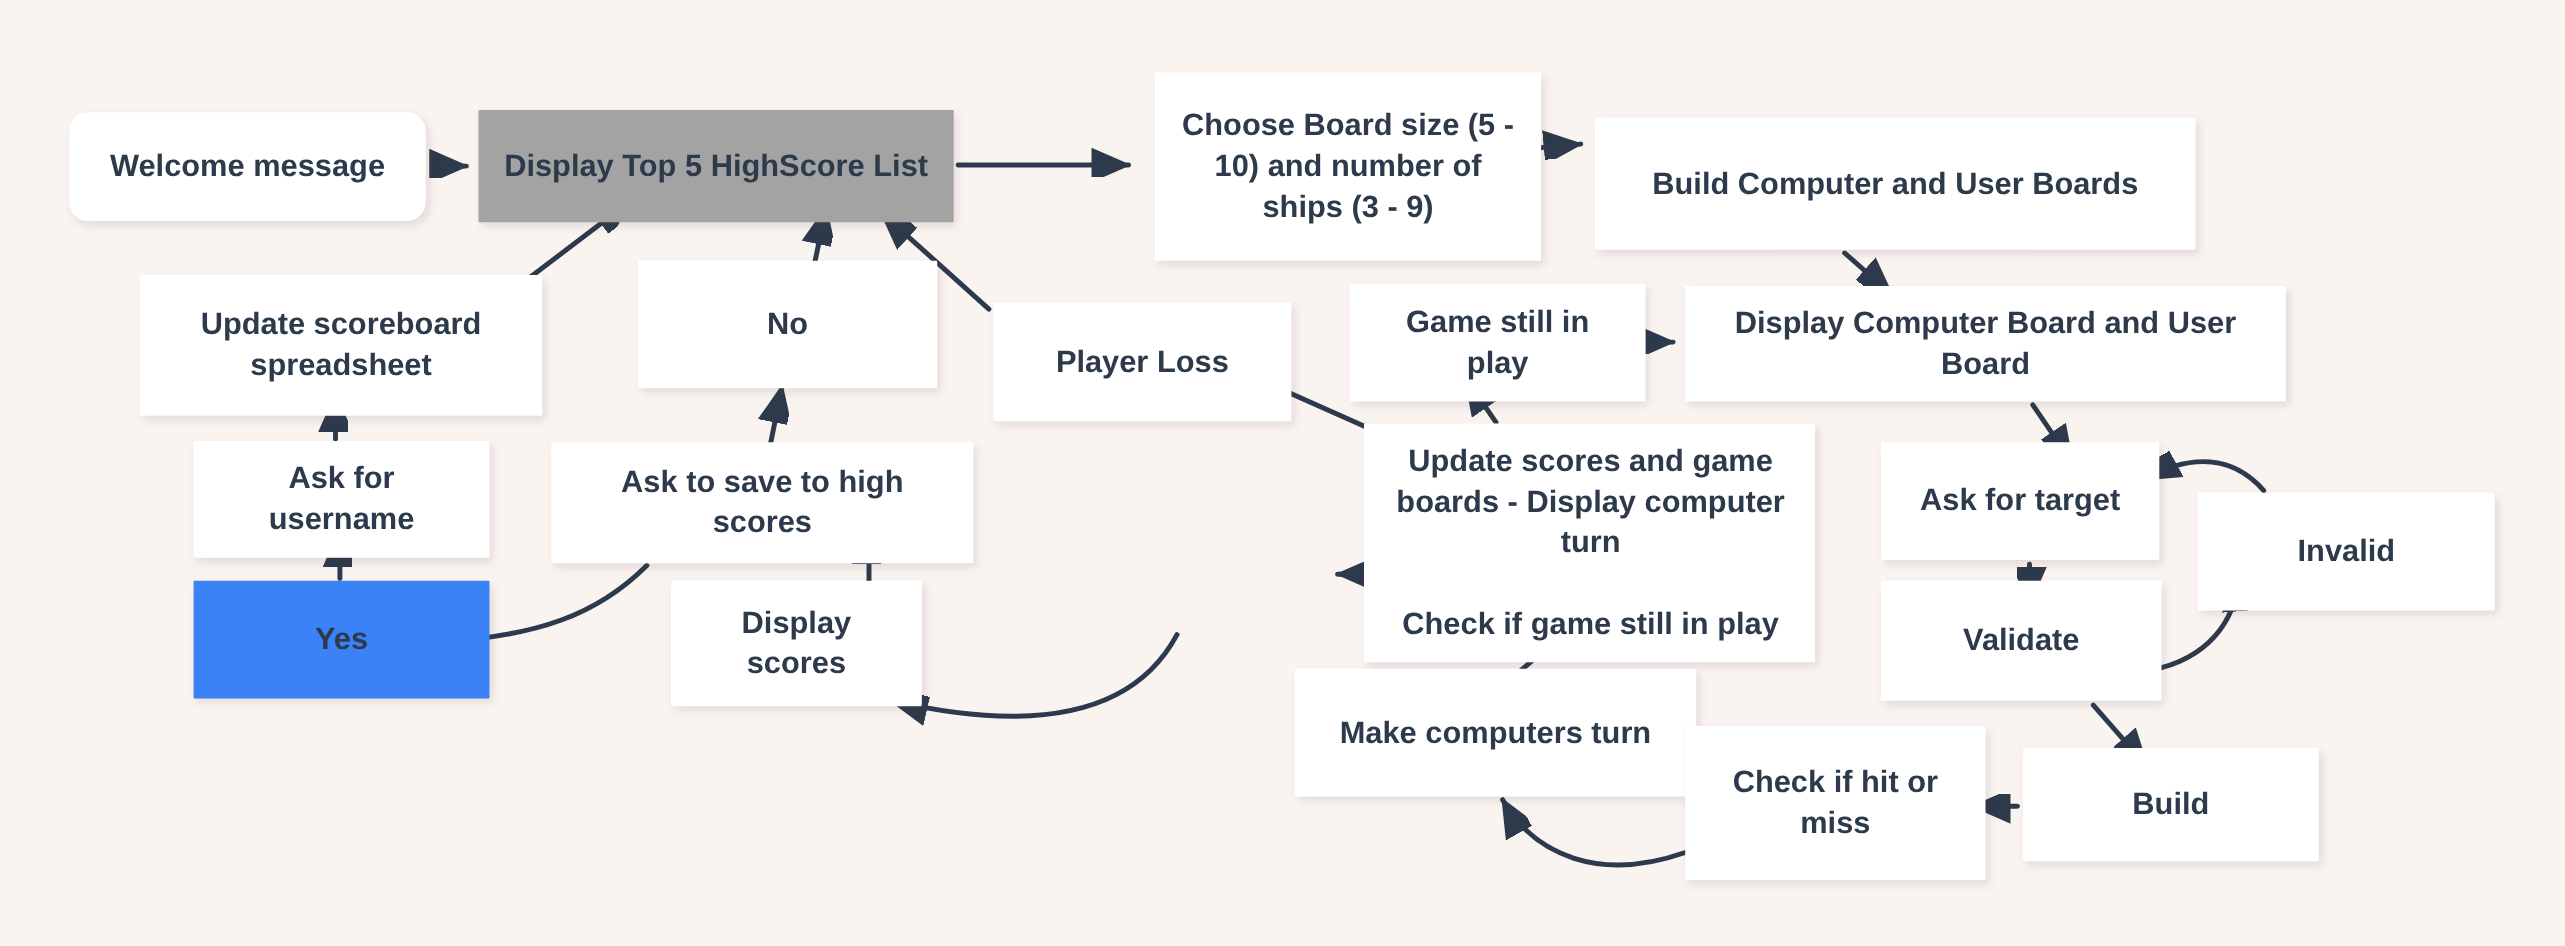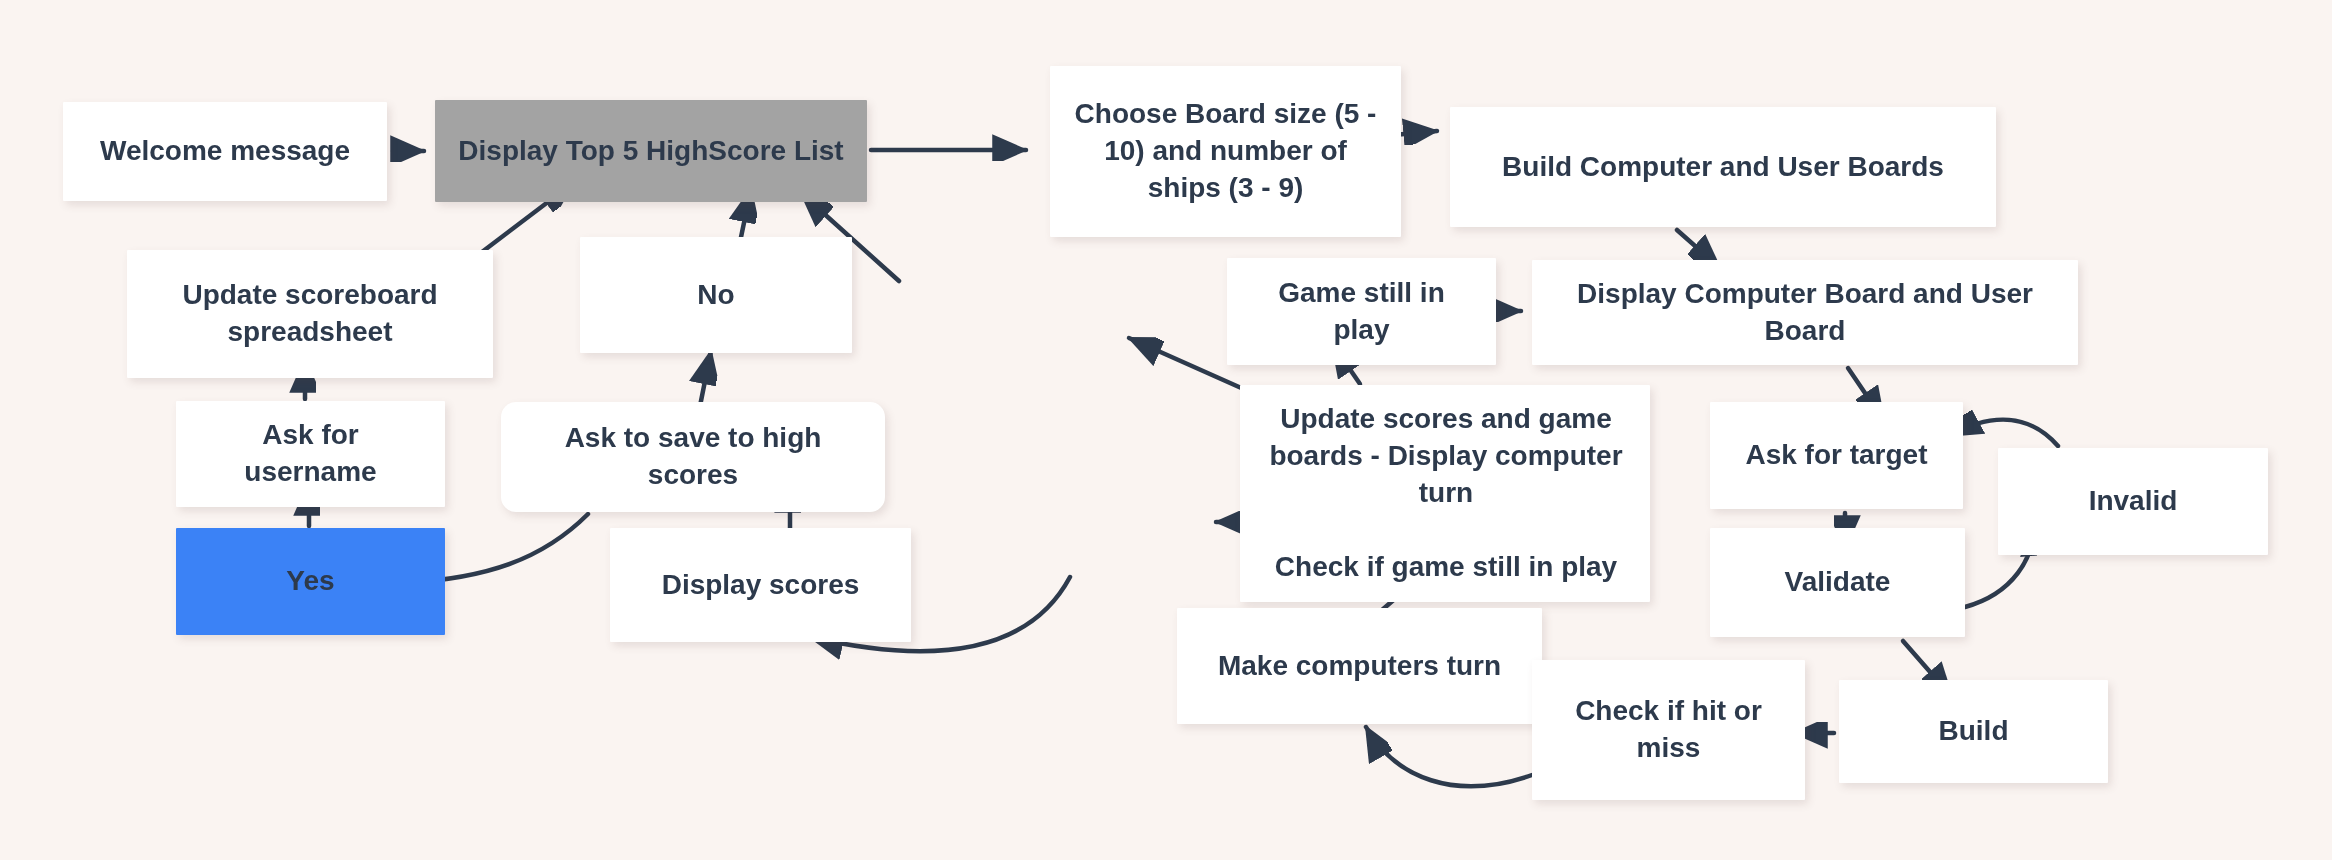--- a/index.html
+++ b/index.html
@@ -75,34 +75,35 @@
       <path d="M 309 526 L 309 482" class="edge" stroke="#2d3a4c" marker-end="url(#arrowhead)"></path>
       <path d="M 305 399 L 305 359" class="edge" stroke="#2d3a4c" marker-end="url(#arrowhead)"></path>
       <path d="M 478 255 L 573 183" class="edge" stroke="#2d3a4c" marker-end="url(#arrowhead)"></path>
       <path d="M 740 242 L 751 189" class="edge" stroke="#2d3a4c" marker-end="url(#arrowhead)"></path>
       <path d="M 899 281 L 801 193" class="edge" stroke="#2d3a4c" marker-end="url(#arrowhead)"></path>
       <path d="M 790 531 L 790 479" class="edge" stroke="#2d3a4c" marker-end="url(#arrowhead)"></path>
       <path d="M 700 406 L 711 351" class="edge" stroke="#2d3a4c" marker-end="url(#arrowhead)"></path>
       <path d="M 2058 446 C 2030 414 1992 412 1948 436" class="edge" stroke="#2d3a4c" marker-end="url(#arrowhead)"></path>
       <path d="M 1965 607 C 2012 594 2036 558 2033 522" class="edge" stroke="#2d3a4c" marker-end="url(#arrowhead)"></path>
     </svg>
-<div class="node" style="left: 63px; top: 102px; width: 324px; height: 99px; background: rgb(255, 255, 255); color: rgb(45, 58, 76);">Welcome message</div>
+<div class="node" style="left: 63px; top: 102px; width: 324px; height: 99px; background: rgb(255, 255, 255); color: rgb(45, 58, 76); border-radius: 17px;">Welcome message</div>
     <div class="node" style="left: 435px; top: 100px; width: 432px; height: 102px; background: #a3a3a3; color: rgb(45, 58, 76);">Display Top 5 HighScore List</div>
     <div class="node" style="left: 1017px; top: 66px; width: 351px; height: 171px; background: rgb(255, 255, 255); color: rgb(45, 58, 76); margin-left: 33px;">Choose Board size (5 - 10) and number of ships (3 - 9)</div>
     <div class="node" style="left: 1450px; top: 107px; width: 546px; height: 120px; background: rgb(255, 255, 255); color: rgb(45, 58, 76);">Build Computer and User Boards</div>
     <div class="node" style="left: 127px; top: 250px; width: 366px; height: 128px; background: rgb(255, 255, 255); color: rgb(45, 58, 76);">Update scoreboard spreadsheet</div>
     <div class="node" style="left: 580px; top: 237px; width: 272px; height: 116px; background: rgb(255, 255, 255); color: rgb(45, 58, 76);">No</div>
+    <div class="node" style="left: 903px; top: 275px; width: 271px; height: 108px; background: rgb(255, 255, 255); color: rgb(45, 58, 76);">Player Loss</div>
     <div class="node" style="left: 1227px; top: 258px; width: 269px; height: 107px; background: rgb(255, 255, 255); color: rgb(45, 58, 76);">Game still in play</div>
     <div class="node" style="left: 1532px; top: 260px; width: 546px; height: 105px; background: rgb(255, 255, 255); color: rgb(45, 58, 76);">Display Computer Board and User Board</div>
     <div class="node" style="left: 176px; top: 401px; width: 269px; height: 106px; background: rgb(255, 255, 255); color: rgb(45, 58, 76);">Ask for username</div>
-    <div class="node" style="left: 501px; top: 402px; width: 384px; height: 110px; background: rgb(255, 255, 255); color: rgb(45, 58, 76); border-radius: 15px;">Ask to save to high scores</div>
+    <div class="node" style="left: 501px; top: 402px; width: 384px; height: 110px; background: rgb(255, 255, 255); color: rgb(45, 58, 76);">Ask to save to high scores</div>
     <div class="node" style="left: 1240px; top: 385px; width: 410px; height: 217px; background: rgb(255, 255, 255); color: rgb(45, 58, 76); padding-left: 24px;">Update scores and game boards - Display computer turn
 
 Check if game still in play</div>
     <div class="node" style="left: 1710px; top: 402px; width: 253px; height: 107px; background: rgb(255, 255, 255); color: rgb(45, 58, 76);">Ask for target</div>
     <div class="node" style="left: 1998px; top: 448px; width: 270px; height: 107px; background: rgb(255, 255, 255); color: rgb(45, 58, 76);">Invalid</div>
     <div class="node" style="left: 176px; top: 528px; width: 269px; height: 107px; background: #3b82f6; color: rgb(45, 58, 76);">Yes</div>
-    <div class="node" style="left: 610px; top: 528px; width: 301px; height: 114px; background: rgb(255, 255, 255); color: rgb(45, 58, 76);">Display scores</div>
+    <div class="node" style="left: 610px; top: 528px; width: 228px; height: 114px; background: rgb(255, 255, 255); color: rgb(45, 58, 76);">Display scores</div>
     <div class="node" style="left: 1710px; top: 528px; width: 255px; height: 109px; background: rgb(255, 255, 255); color: rgb(45, 58, 76);">Validate</div>
     <div class="node" style="left: 1177px; top: 608px; width: 365px; height: 116px; background: rgb(255, 255, 255); color: rgb(45, 58, 76);">Make computers turn</div>
     <div class="node" style="left: 1532px; top: 660px; width: 273px; height: 140px; background: rgb(255, 255, 255); color: rgb(45, 58, 76);">Check if hit or miss</div>
     <div class="node" style="left: 1839px; top: 680px; width: 269px; height: 103px; background: rgb(255, 255, 255); color: rgb(45, 58, 76);">Build</div>
   </div>
 
 </body></html>

